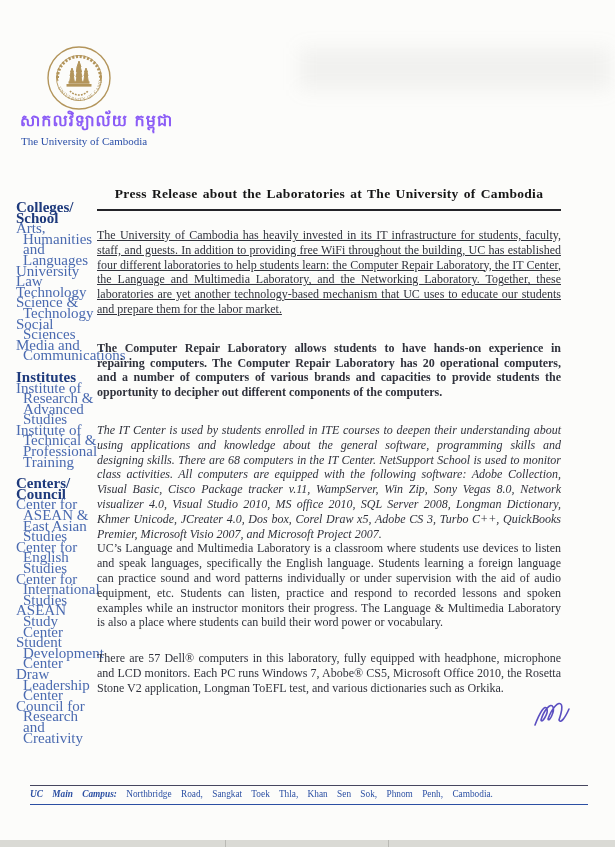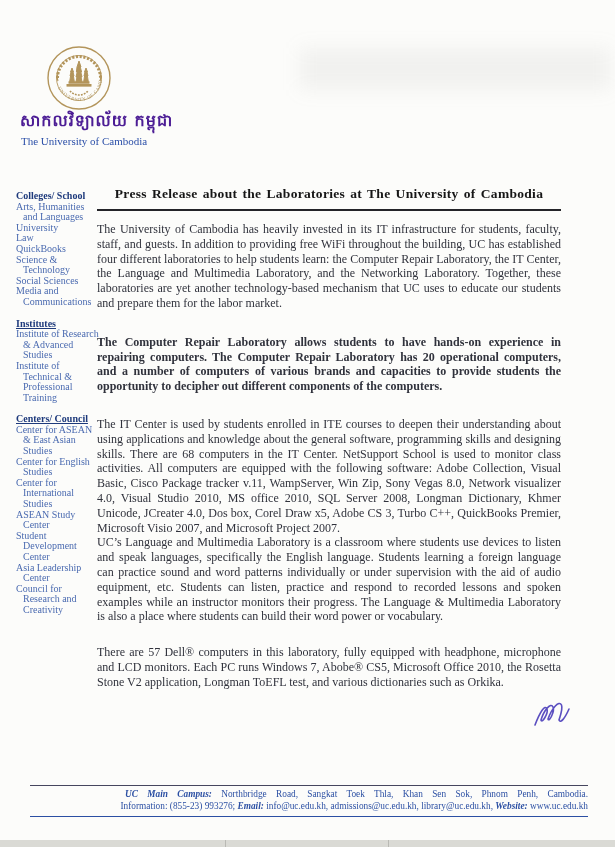--- a/index.html
+++ b/index.html
@@ -4,43 +4,43 @@
 <style>
   html,body{margin:0;padding:0;background:#e9e9e5;}
   .page{position:relative;width:615px;height:847px;margin:0 auto;background:#fcfcfa;overflow:hidden;
         font-family:"Liberation Serif", serif;}
   .shade{position:absolute;left:300px;top:48px;width:310px;height:42px;background:rgba(150,150,150,.10);
          filter:blur(9px);pointer-events:none;}
 
   
   .seal{position:absolute;left:46px;top:45px;width:66px;height:66px;}
   .khmer-name{position:absolute;left:20px;top:110px;font-family:"DejaVu Sans", sans-serif;
-              font-weight:bold;font-size:16px;letter-spacing:1px;color:#4c1d95;}
+              font-weight:bold;font-size:16px;letter-spacing:1px;color:#8b5cf6;}
   .eng-name{position:absolute;left:21px;top:135px;font-size:11px;color:#2b4fa8;}
 
   
-  .sidebar{position:absolute;left:16px;top:191px;width:84px;font-size:10px;line-height:10.6px;}
+  .sidebar{position:absolute;left:16px;top:202px;width:84px;font-size:15px;line-height:10.6px;}
   .sb-title{font-weight:bold;color:#1e3a7c;}
-  .sb-title.mt{margin-top:11px;text-decoration:underline;}
+  .sb-title.mt{margin-top:11px;}
   .sb-item{color:#4a6ab0;padding-left:7px;text-indent:-7px;font-family:Liberation Serif, serif;}
 
   
   .content{position:absolute;left:97px;top:186px;width:464px;}
   .title{font-size:13.5px;font-weight:bold;text-align:center;color:#161616;
          letter-spacing:.3px;word-spacing:1.5px;}
   .title-rule{border:0;border-top:2.5px solid #242428;margin:7px 0 0 0;}
   .para{margin:0;font-size:12px;line-height:14.8px;text-align:justify;color:#30323c;}
-  .p0{margin-top:11px;}.p1{margin-top:24px;font-weight:bold;}.p2{margin-top:23px;}.p3{}.p4{margin-top:21px;}
+  .p0{margin-top:17px;text-decoration:underline;}.p1{margin-top:24px;font-weight:bold;}.p2{margin-top:23px;font-style:italic;}.p3{}.p4{margin-top:21px;}
 
   
   .signature{position:absolute;left:532px;top:697px;width:44px;height:34px;}
 
   
   .footer{position:absolute;left:30px;top:785px;width:558px;border-top:1.6px solid #46465e;padding-top:3px;}
-  .f-line{font-size:9.3px;line-height:11.9px;color:#2b4fa3;text-align:right;}
+  .f-line{font-size:9.3px;line-height:11.9px;color:#2b4fa3;}
   .f-line .fl{font-weight:bold;font-style:italic;}
   .f-campus{word-spacing:7px;}
   .f-rule{border:0;border-top:1.6px solid #2b4fa3;margin:3px 0 0 0;}
 
   .bottom-edge{position:absolute;left:0;bottom:0;width:615px;height:7px;background:#dadad5;}
   .bottom-edge .tick{position:absolute;top:0;width:1px;height:7px;background:#b9b9b4;}
   .bottom-edge .t1{left:225px;}.bottom-edge .t2{left:388px;}
 </style>
 </head>
 <body>
@@ -71,36 +71,36 @@
   </svg>
 
   <div class="khmer-name">សាកលវិទ្យាល័យ កម្ពុជា</div>
   <div class="eng-name">The University of Cambodia</div>
 
   <aside class="sidebar">
     <div class="sb-title">Colleges/ School</div>
     <div class="sb-item">Arts, Humanities and Languages</div>
     <div class="sb-item">University</div>
     <div class="sb-item">Law</div>
-    <div class="sb-item">QuickBooks</div>
+    <div class="sb-item">Technology</div>
     <div class="sb-item">Science &amp; Technology</div>
     <div class="sb-item">Social Sciences</div>
     <div class="sb-item">Media and Communications</div>
 
     <div class="sb-title mt">Institutes</div>
     <div class="sb-item">Institute of Research &amp; Advanced Studies</div>
     <div class="sb-item">Institute of Technical &amp; Professional Training</div>
 
     <div class="sb-title mt">Centers/ Council</div>
     <div class="sb-item">Center for ASEAN &amp; East Asian Studies</div>
     <div class="sb-item">Center for English Studies</div>
     <div class="sb-item">Center for International Studies</div>
     <div class="sb-item">ASEAN Study Center</div>
     <div class="sb-item">Student Development Center</div>
-    <div class="sb-item">Asia Leadership Center</div>
+    <div class="sb-item">Draw Leadership Center</div>
     <div class="sb-item">Council for Research and Creativity</div>
   </aside>
 
   <main class="content">
     <div class="title">Press Release about the Laboratories at The University of Cambodia</div>
     <hr class="title-rule">
     <p class="para p0">The University of Cambodia has heavily invested in its IT infrastructure for students, faculty, staff, and guests. In addition to providing free WiFi throughout the building, UC has established four different laboratories to help students learn: the Computer Repair Laboratory, the IT Center, the Language and Multimedia Laboratory, and the Networking Laboratory. Together, these laboratories are yet another technology-based mechanism that UC uses to educate our students and prepare them for the labor market.</p>
     <p class="para p1">The Computer Repair Laboratory allows students to have hands-on experience in repairing computers. The Computer Repair Laboratory has 20 operational computers, and a number of computers of various brands and capacities to provide students the opportunity to decipher out different components of the computers.</p>
     <p class="para p2">The IT Center is used by students enrolled in ITE courses to deepen their understanding about using applications and knowledge about the general software, programming skills and designing skills. There are 68 computers in the IT Center. NetSupport School is used to monitor class activities. All computers are equipped with the following software: Adobe Collection, Visual Basic, Cisco Package tracker v.11, WampServer, Win Zip, Sony Vegas 8.0, Network visualizer 4.0, Visual Studio 2010, MS office 2010, SQL Server 2008, Longman Dictionary, Khmer Unicode, JCreater 4.0, Dos box, Corel Draw x5, Adobe CS 3, Turbo C++, QuickBooks Premier, Microsoft Visio 2007, and Microsoft Project 2007.</p>
     <p class="para p3">UC’s Language and Multimedia Laboratory is a classroom where students use devices to listen and speak languages, specifically the English language. Students learning a foreign language can practice sound and word patterns individually or under supervision with the aid of audio equipment, etc. Students can listen, practice and respond to recorded lessons and spoken examples while an instructor monitors their progress. The Language &amp; Multimedia Laboratory is also a place where students can build their word power or vocabulary.</p>
@@ -110,23 +110,20 @@
   <svg class="signature" viewBox="0 0 44 34">
     <path d="M3 28 C8 15, 13 7, 15 12 C16.5 16, 10 27, 9 23 C12 13, 19 5, 21 10
              C23 14, 17 26, 16 22 C20 11, 27 3, 29.5 8 C31 12, 28 20, 27 23
              C28.5 27, 33 21, 37 12" fill="none" stroke="#5b4fc0" stroke-width="1.6" stroke-linecap="round"></path>
   </svg>
 
   <footer class="footer">
     <div class="f-line f-campus">
       <span class="fl">UC Main Campus:</span><span> Northbridge Road, Sangkat Toek Thla, Khan Sen Sok, Phnom Penh, Cambodia.</span>
     </div>
-    <div class="f-line">
-      <span>Information: (855-23) 993276; </span><span class="fl">Email:</span><span> info@uc.edu.kh, admissions@uc.edu.kh, library@uc.edu.kh, </span><span class="fl">Website:</span><span> www.uc.edu.kh</span>
-    </div>
     <hr class="f-rule">
   </footer>
 
   <div class="bottom-edge">
     <i class="tick t1"></i>
     <i class="tick t2"></i>
   </div>
 
 </div>
 

